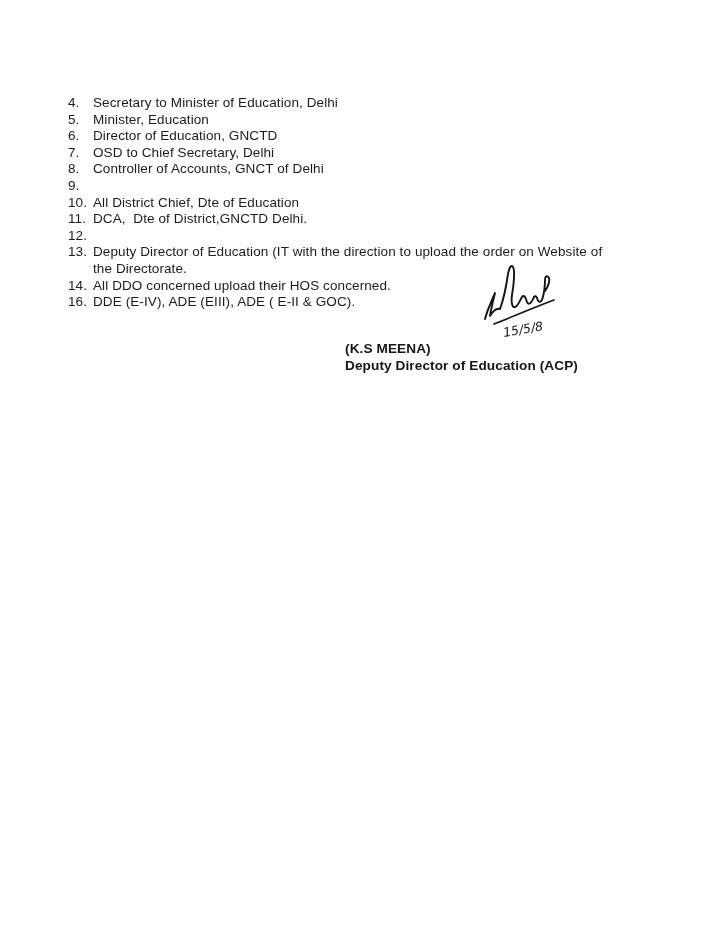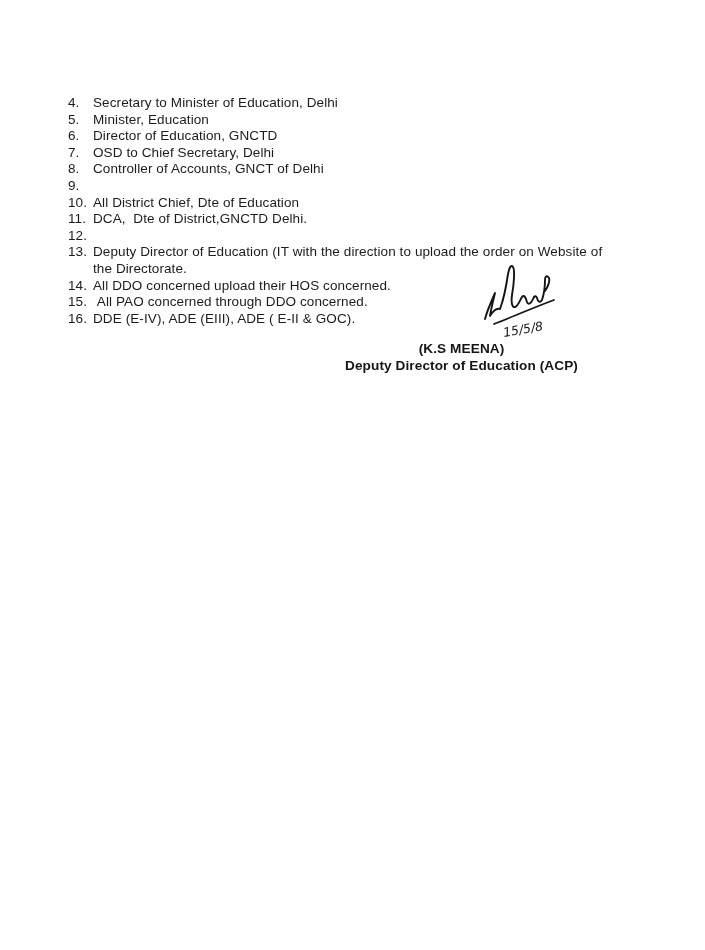--- a/index.html
+++ b/index.html
@@ -49,21 +49,21 @@
   .sig-date {
     font-family: "DejaVu Sans", sans-serif;
     font-style: italic;
     font-size: 12.5px;
     fill: #141414;
   }
   .name-block {
     position: absolute;
     right: 127px;
     top: 341px;
-    text-align: center;
+    text-align: left;
     font-weight: bold;
     font-size: 13.6px;
     line-height: 16.6px;
     color: #161616;
     letter-spacing: 0.1px;
   }
 </style>
 </head>
 <body>
 
@@ -107,24 +107,20 @@
     <div class="list-row">
       <span class="item-num">13.</span>
       <span class="item-text">Deputy Director of Education (IT with the direction to upload the order on Website of
 the Directorate.</span>
     </div>
     <div class="list-row">
       <span class="item-num">14.</span>
       <span class="item-text">All DDO concerned upload their HOS concerned.</span>
     </div>
     <div class="list-row">
-      <span class="item-num">15.</span>
-      <span class="item-text"> All PAO concerned through DDO concerned.</span>
-    </div>
-    <div class="list-row">
       <span class="item-num">16.</span>
       <span class="item-text">DDE (E-IV), ADE (EIII), ADE ( E-II &amp; GOC).</span>
     </div>
   </div>
 
   <svg class="sig-svg" width="100" height="86" viewBox="0 0 100 86" aria-hidden="true">
     <path stroke-width="1.9" d="M15,61 C17,53 21,44 25,35 C23,43 21,51 20,58 C23,53 27,50 30,51
              C33,43 36,30 38,16 C39,10 41,6 43,9 C45,12 44,26 42,37
              C41,44 42,50 45,49 C48,48 50,42 52,39 C54,36 56,40 57,44
              C58,47 61,46 63,41 C64,38 66,37 67,40 C68,44 70,45 72,42

